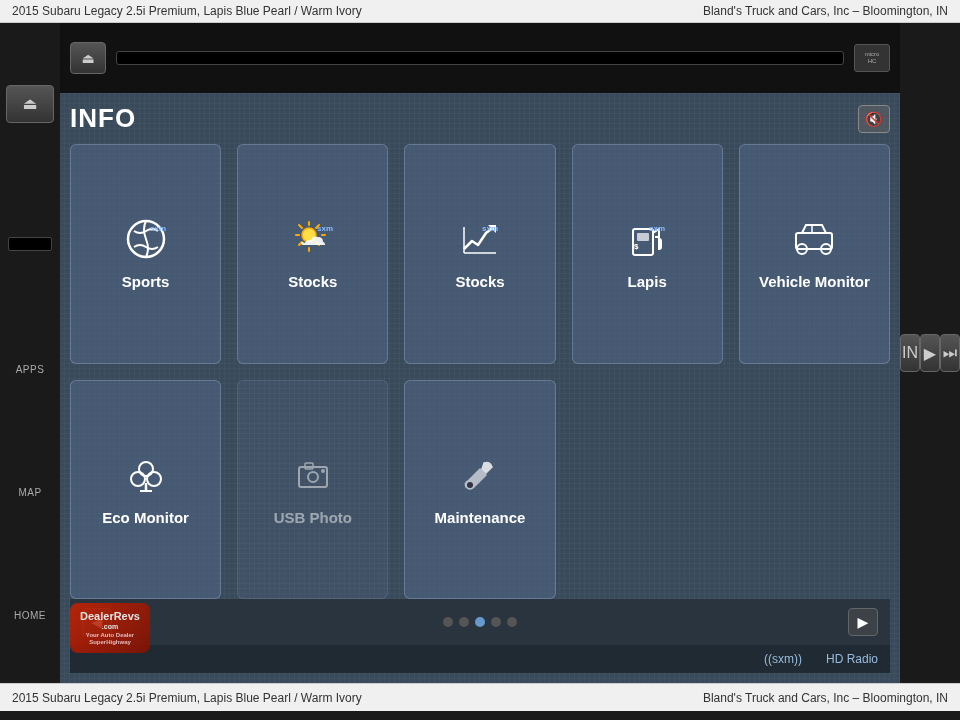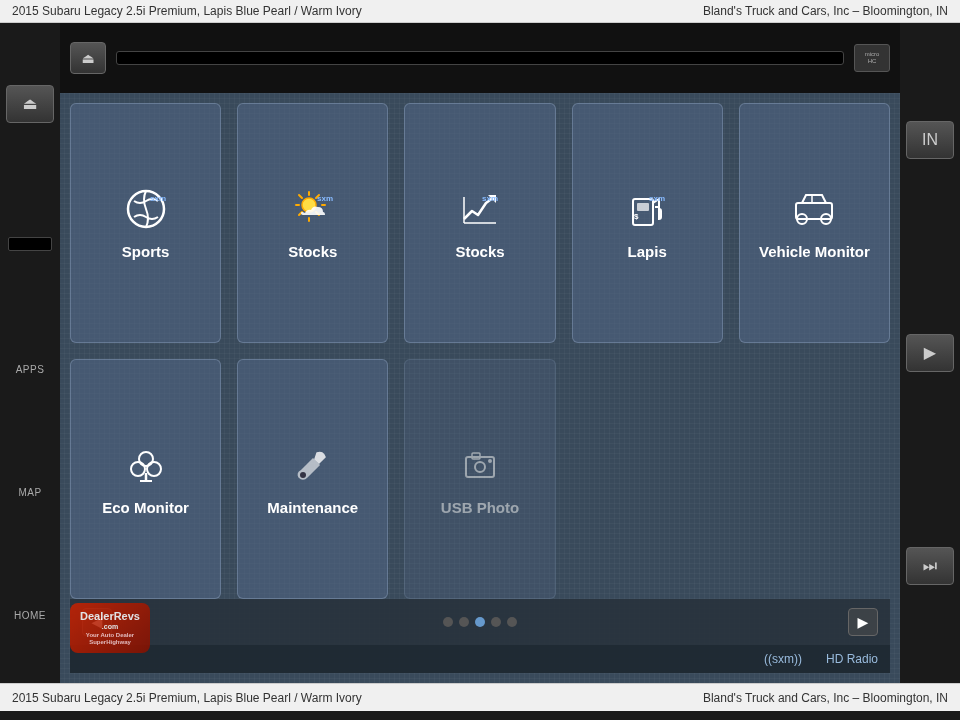--- a/index.html
+++ b/index.html
@@ -262,21 +262,21 @@
     .status-text {
       color: #99bbdd;
       font-size: 12px;
     }
 
     
     .right-buttons {
       width: 60px;
       background: #1a1a1a;
       display: flex;
-      flex-direction: column;
+      flex-direction: row;
       align-items: center;
       justify-content: space-around;
       padding: 10px 0;
     }
 
     
     .bottom-bar {
       background: #f0f0f0;
       width: 100%;
       padding: 4px 12px;
@@ -344,20 +344,24 @@
     <div class="disk-area">
       <div class="eject-btn">⏏</div>
       <div class="disk-slot"></div>
       <div class="micro-sd">
         <div class="micro-sd-text">micro<br>HC</div>
       </div>
     </div>
 
     <div class="info-screen">
 
+      <div class="info-header">
+        <span class="info-title">INFO</span>
+        <div class="mute-btn">🔇</div>
+      </div>
 
       <div class="menu-grid">
 
         <div class="menu-item">
           <div class="menu-icon">
             <svg class="svg-icon" viewBox="0 0 44 44" fill="none">
               <circle cx="22" cy="22" r="18" stroke="white" stroke-width="2.5" fill="none"></circle>
               <path d="M10 14 Q16 18 22 14 Q28 10 34 14" stroke="white" stroke-width="2" fill="none"></path>
               <path d="M10 30 Q16 26 22 30 Q28 34 34 30" stroke="white" stroke-width="2" fill="none"></path>
               <path d="M22 4 Q18 12 22 22 Q26 32 22 40" stroke="white" stroke-width="2" fill="none"></path>
@@ -426,41 +430,41 @@
               <circle cx="22" cy="16" r="7" stroke="white" stroke-width="2" fill="none"></circle>
               <circle cx="14" cy="26" r="7" stroke="white" stroke-width="2" fill="none"></circle>
               <circle cx="30" cy="26" r="7" stroke="white" stroke-width="2" fill="none"></circle>
               <line x1="22" y1="30" x2="22" y2="38" stroke="white" stroke-width="2.5"></line>
               <line x1="16" y1="38" x2="28" y2="38" stroke="white" stroke-width="2"></line>
             </svg>
           </div>
           <span class="menu-label">Eco Monitor</span>
         </div>
 
-        <div class="menu-item">
-          <div class="menu-icon">
-            <svg class="svg-icon" viewBox="0 0 44 44" fill="none">
-              <path d="M26 10 Q32 8 34 14 L28 20 L24 16 Z" stroke="white" stroke-width="1.5" fill="white" opacity="0.8"></path>
-              <path d="M10 28 L22 16 L28 22 L16 34 Q12 38 8 34 Q6 30 10 28Z" stroke="white" stroke-width="1.5" fill="white" opacity="0.6"></path>
-              <circle cx="12" cy="32" r="3" fill="#334"></circle>
-            </svg>
-          </div>
-          <span class="menu-label">Maintenance</span>
-        </div>
-
         <div class="menu-item disabled">
           <div class="menu-icon">
             <svg class="svg-icon" viewBox="0 0 44 44" fill="none">
               <rect x="8" y="14" width="28" height="20" rx="2" stroke="white" stroke-width="2" fill="none"></rect>
               <circle cx="22" cy="24" r="5" stroke="white" stroke-width="2" fill="none"></circle>
               <rect x="14" y="10" width="8" height="6" rx="1" stroke="white" stroke-width="1.5" fill="none"></rect>
               <circle cx="32" cy="18" r="2" fill="white"></circle>
             </svg>
           </div>
           <span class="menu-label">USB Photo</span>
+        </div>
+
+        <div class="menu-item">
+          <div class="menu-icon">
+            <svg class="svg-icon" viewBox="0 0 44 44" fill="none">
+              <path d="M26 10 Q32 8 34 14 L28 20 L24 16 Z" stroke="white" stroke-width="1.5" fill="white" opacity="0.8"></path>
+              <path d="M10 28 L22 16 L28 22 L16 34 Q12 38 8 34 Q6 30 10 28Z" stroke="white" stroke-width="1.5" fill="white" opacity="0.6"></path>
+              <circle cx="12" cy="32" r="3" fill="#334"></circle>
+            </svg>
+          </div>
+          <span class="menu-label">Maintenance</span>
         </div>
 
       </div>
 
       <div class="nav-bar">
         <div class="nav-arrow">◀</div>
         <div class="nav-dots">
           <div class="nav-dot"></div>
           <div class="nav-dot"></div>
           <div class="nav-dot active"></div>

